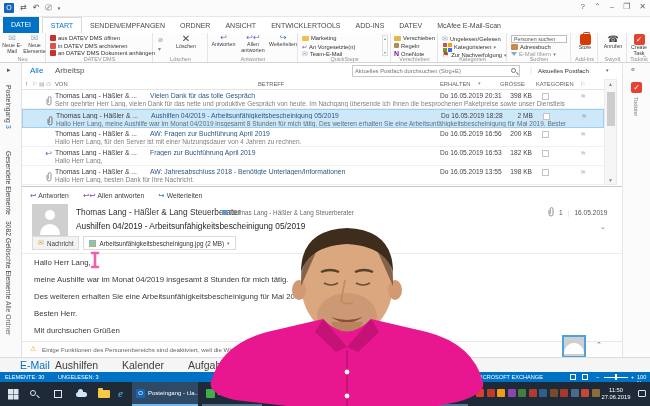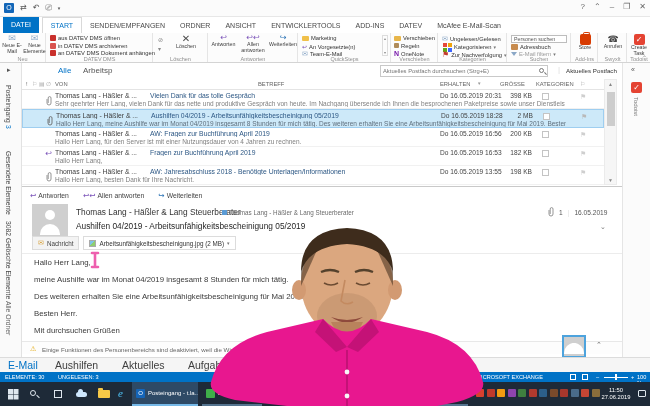--- a/index.html
+++ b/index.html
@@ -62,21 +62,21 @@
 
   
   .folderpane { position:absolute; left:0; top:63px; width:22px; height:294px; background:#fafafa;
                 border-right:1px solid #e2e2e2; }
   .fp-expand { position:absolute; left:7px; top:3px; font-size:7px; color:#555; }
   .vitem { position:absolute; left:5px; writing-mode:vertical-rl; font-size:6.8px; color:#444;
            white-space:nowrap; }
   .vcount { color:#0072c6; margin-top:2px; }
 
   
-  .filterrow { position:absolute; left:22px; top:63px; width:600px; height:16px; background:#fff;margin-left:28px; }
+  .filterrow { position:absolute; left:22px; top:63px; width:600px; height:16px; background:#fff; }
   .f-all { position:absolute; left:8px; top:3px; font-size:8px; color:#0072c6; }
   .f-unread { position:absolute; left:33px; top:3px; font-size:8px; color:#555; }
   .searchbox { position:absolute; left:330px; top:2px; width:168px; height:12px; border:1px solid #c9c9c9;
                background:#fff; }
   .searchbox input { position:absolute; left:2px; top:0; width:150px; height:10px; border:none; outline:none;
                      font-size:5.8px; color:#666; font-family:"Liberation Sans",sans-serif; background:transparent; }
   .mag { position:absolute; right:3px; top:2px; width:5px; height:5px; border:1px solid #777; border-radius:50%; }
   .mag::after { content:""; position:absolute; left:4px; top:4px; width:3px; height:1px; background:#777;
                 transform:rotate(45deg); }
   .scope { position:absolute; left:516px; top:4px; font-size:6.2px; color:#333; }
@@ -148,21 +148,21 @@
   .rightstrip { position:absolute; left:622px; top:63px; width:28px; height:294px; background:#fbfbfb;
                 border-left:1px solid #e5e5e5; }
   .rs-collapse { position:absolute; left:8px; top:3px; font-size:7px; color:#555; }
   .rs-todoist { position:absolute; left:8px; top:19px; }
   .rs-vlabel { position:absolute; left:10px; top:34px; writing-mode:vertical-rl; font-size:6px; color:#777; }
 
   
   .bottomnav { position:absolute; left:0; top:357px; width:650px; height:15px; background:#f5f5f5;
                border-top:1px solid #dcdcdc; }
   .bn { position:absolute; top:1px; font-size:10.5px; color:#3f3f3f; }
-  .bn.active { color:#0072c6; }
+  .bn.active { color:#0072c6;margin-left:12px; }
 
   
   .statusbar { position:absolute; left:0; top:372px; width:650px; height:10px; background:#0072c6; color:#fff; }
   .sb { position:absolute; top:2px; font-size:5.6px; }
   .sb-ic { position:absolute; top:2px; width:6px; height:6px; border:1px solid #fff; }
   .sb-track { position:absolute; top:5px; left:604px; width:24px; height:1px; background:#fff; }
   .sb-thumb { position:absolute; top:2px; left:615px; width:2px; height:6px; background:#fff; }
 
   
   .taskbar { position:absolute; left:0; top:382px; width:650px; height:24px; background:#1e2a38; }
@@ -555,21 +555,21 @@
 
   <div class="rightstrip">
     <div class="rs-collapse">«</div>
     <div class="rs-todoist todoist-sq">✓</div>
     <div class="rs-vlabel">Todoist</div>
   </div>
 
   <div class="bottomnav">
     <span class="bn active" style="left:8px;">E-Mail</span>
     <span class="bn" style="left:55px;">Aushilfen</span>
-    <span class="bn" style="left:122px;">Aktuelles</span>
+    <span class="bn" style="left:122px;">Kalender</span>
     <span class="bn" style="left:188px;">Aufgaben</span>
     <span class="bn" style="left:248px;">···</span>
   </div>
 
   <div class="statusbar">
     <span class="sb" style="left:5px;">ELEMENTE: 30</span>
     <span class="sb" style="left:58px;">UNGELESEN: 3</span>
     <span class="sb" style="left:443px;">ONLINE MIT MICROSOFT EXCHANGE</span>
     <span class="sb-ic" style="left:570px;"></span>
     <span class="sb-ic" style="left:582px;"></span>

